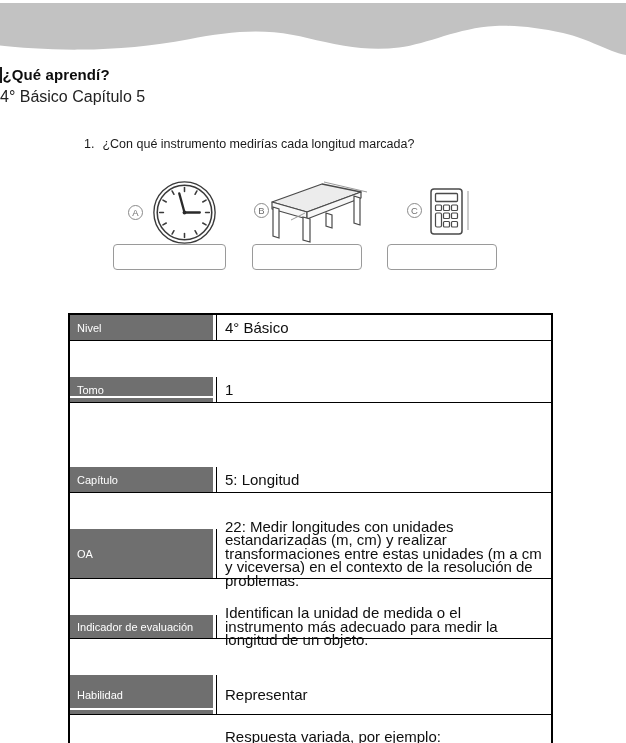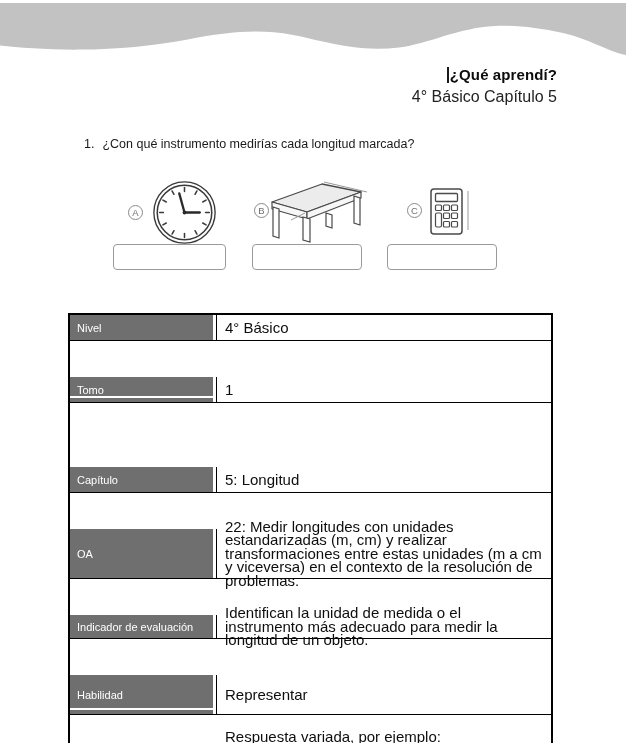--- a/index.html
+++ b/index.html
@@ -6,21 +6,21 @@
   html,body { background:#fff; }
   body {
     width:626px; height:743px; position:relative; overflow:hidden;
     font-family:"Liberation Sans", sans-serif; color:#111;
   }
 
   
   .wave { position:absolute; top:3px; left:0; width:626px; height:55px; }
 
   
-  .title-block { position:absolute; top:66px; left:0; width:557px; text-align:right; }
+  .title-block { position:absolute; top:66px; left:0; width:557px; text-align:left; }
   .title-line { display:inline-flex; align-items:center; }
   .cursor { display:inline-block; width:1.5px; height:16px; background:#1a1a1a; margin-right:1px; }
   .title { font-size:15px; font-weight:bold; color:#0d0d0d; letter-spacing:0.1px; }
   .subtitle { font-size:16px; color:#222; margin-top:1px; }
 
   
   .question { position:absolute; top:137px; left:84px; display:flex; gap:8px; font-size:12.5px; color:#1a1a1a; }
 
   
   .fig-label {

